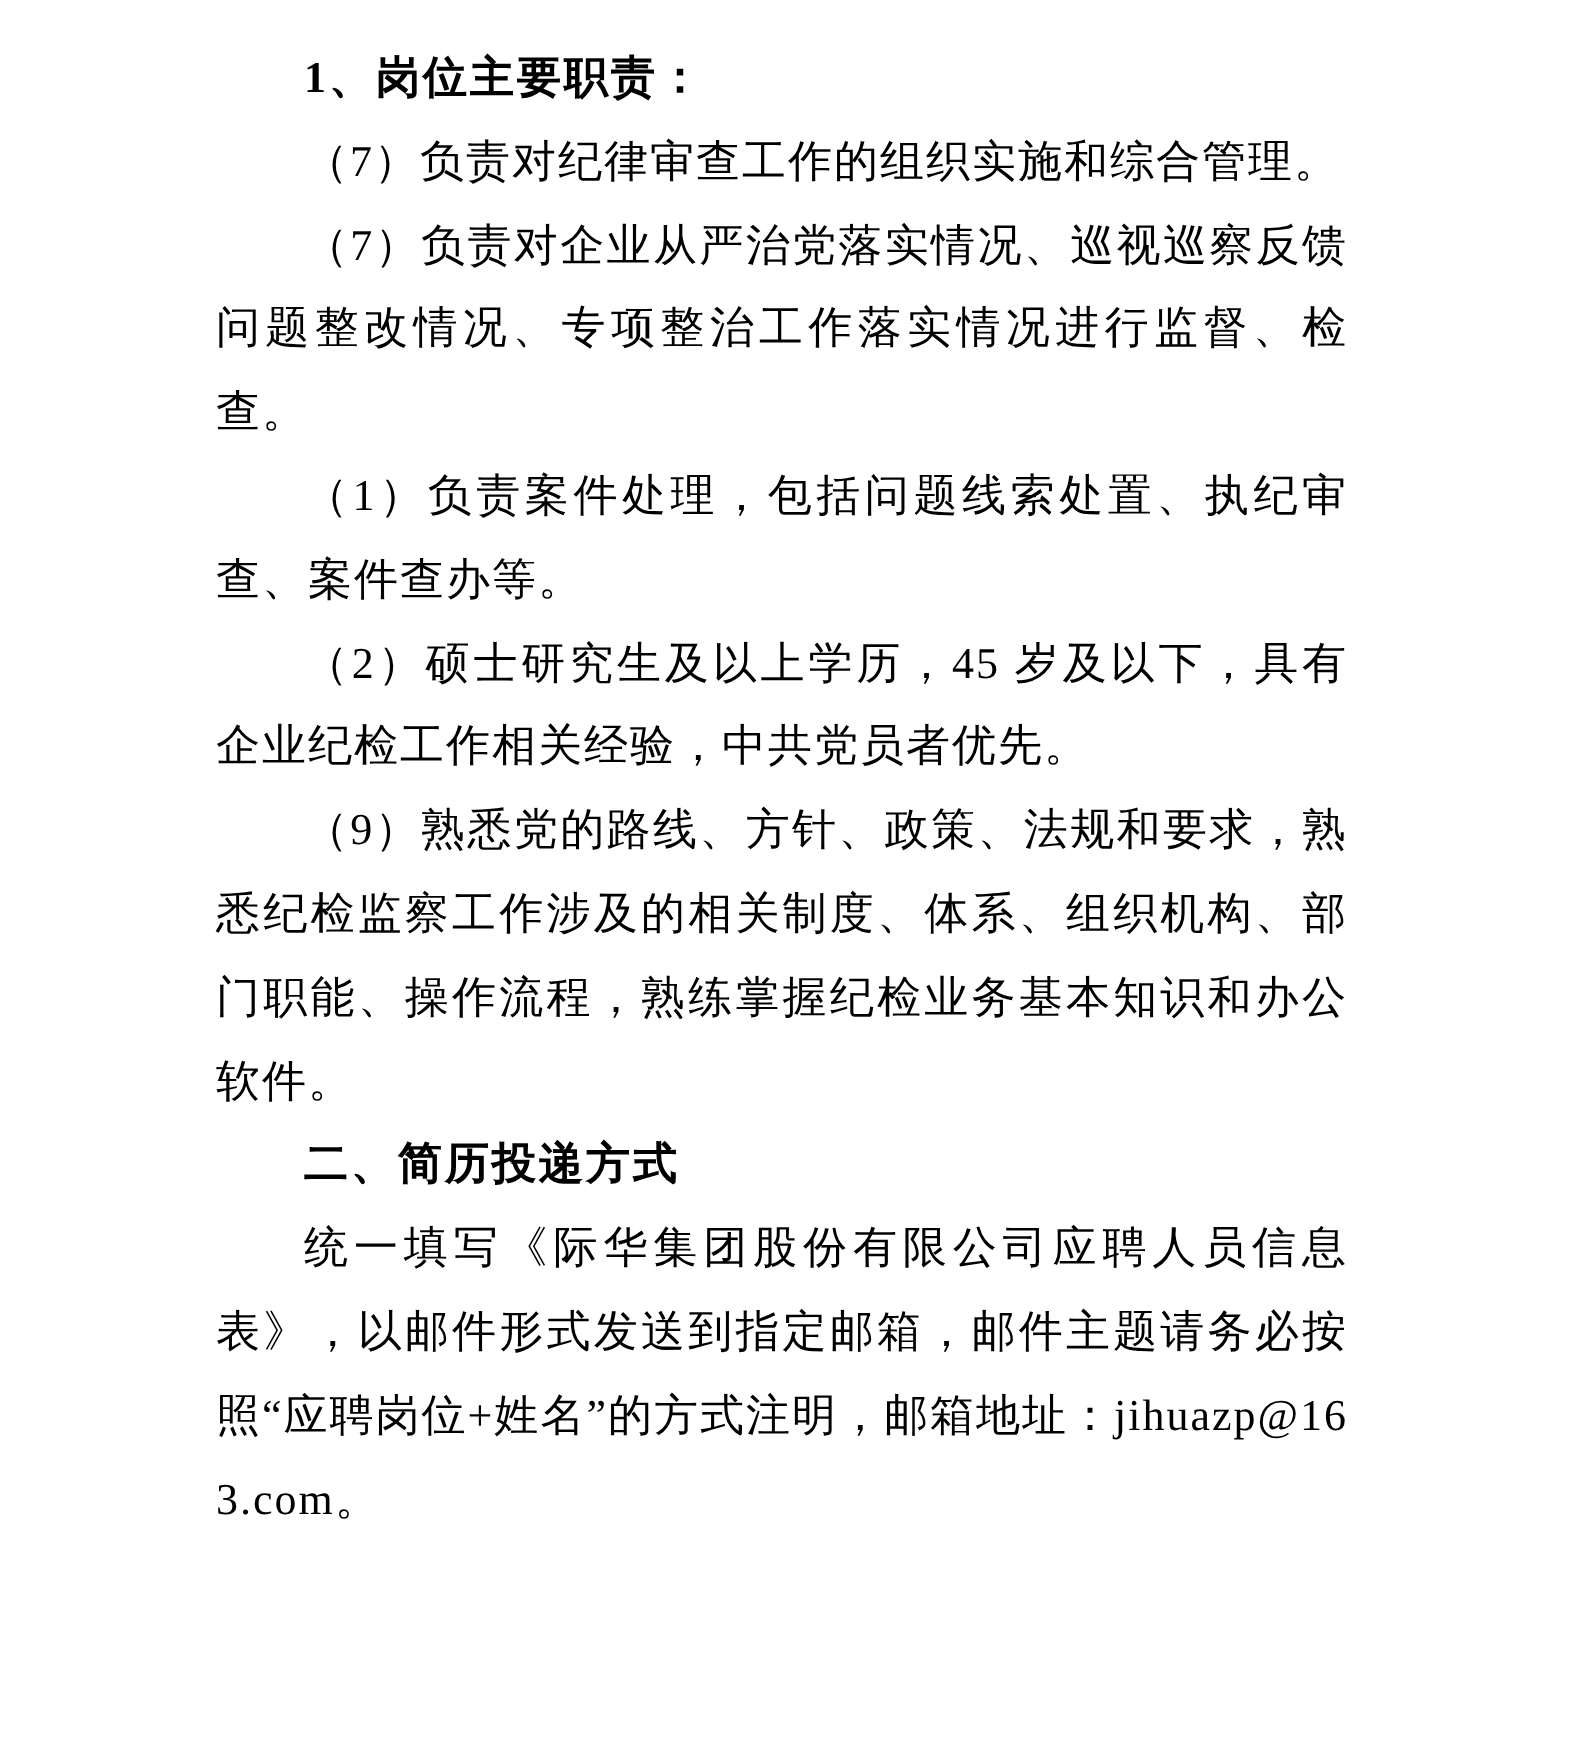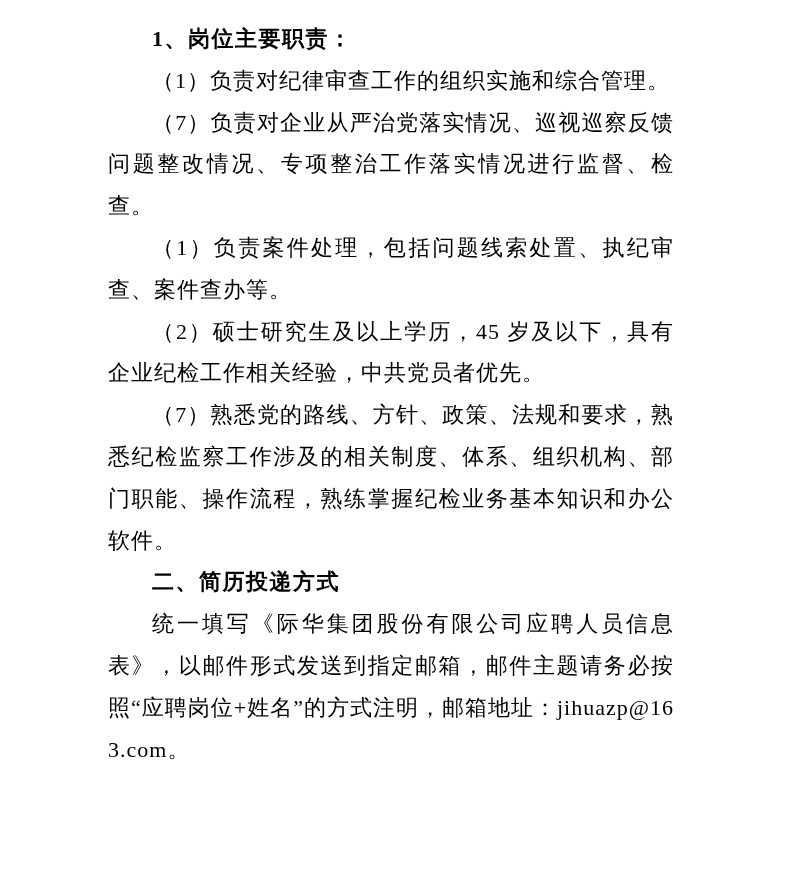--- a/index.html
+++ b/index.html
@@ -36,21 +36,21 @@
     font-weight: bold;
     letter-spacing: 1.5px;
   }
 </style>
 </head>
 <body>
 
 <div class="page">
   <div id="doc-content">
       <p class="para heading-bold">1、岗位主要职责：</p>
-      <p class="para ">（1）负责对纪律审查工作的组织实施和综合管理。</p>
+      <p class="para ">（7）负责对纪律审查工作的组织实施和综合管理。</p>
       <p class="para ">（7）负责对企业从严治党落实情况、巡视巡察反馈问题整改情况、专项整治工作落实情况进行监督、检查。</p>
       <p class="para ">（1）负责案件处理，包括问题线索处置、执纪审查、案件查办等。</p>
       <p class="para ">（2）硕士研究生及以上学历，45 岁及以下，具有企业纪检工作相关经验，中共党员者优先。</p>
-      <p class="para ">（7）熟悉党的路线、方针、政策、法规和要求，熟悉纪检监察工作涉及的相关制度、体系、组织机构、部门职能、操作流程，熟练掌握纪检业务基本知识和办公软件。</p>
+      <p class="para ">（9）熟悉党的路线、方针、政策、法规和要求，熟悉纪检监察工作涉及的相关制度、体系、组织机构、部门职能、操作流程，熟练掌握纪检业务基本知识和办公软件。</p>
       <p class="para heading-sans">二、简历投递方式</p>
       <p class="para ">统一填写《际华集团股份有限公司应聘人员信息表》，以邮件形式发送到指定邮箱，邮件主题请务必按照“应聘岗位+姓名”的方式注明，邮箱地址：jihuazp@163.com。</p>
     </div>
 </div>
 
 </body></html>

